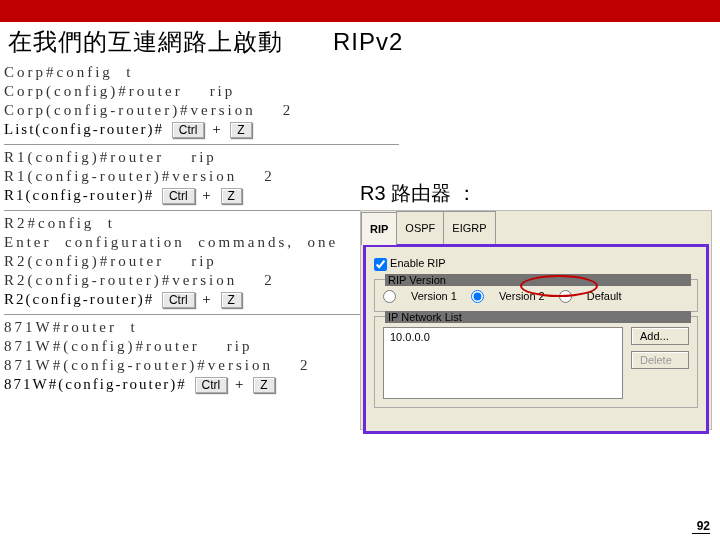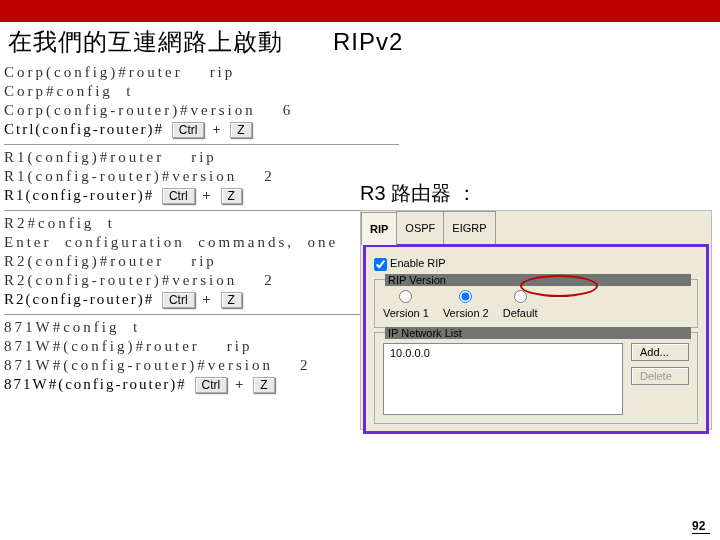--- a/index.html
+++ b/index.html
@@ -116,21 +116,21 @@
     position: relative;
     top: -12px;
     left: 2px;
   }
   .version-body { margin-top: -8px; }
   .radio-row {
     display: flex;
     gap: 14px;
     align-items: center;
   }
-  .radio-opt { display: flex; align-items: center; gap: 4px; font-size: 11px; flex-direction: column; }
+  .radio-opt { display: flex; align-items: center; gap: 15px; font-size: 11px; }
   .circled {
     position: absolute;
     border: 2px solid #c00000;
     border-radius: 50%;
     width: 78px;
     height: 22px;
     left: 520px;
     top: 275px;
     pointer-events: none;
   }
@@ -162,41 +162,42 @@
     padding: 2px 8px;
     text-align: left;
   }
   .winbtn.disabled { color: #999; }
   .pagenum {
     position: absolute;
     right: 10px;
     bottom: 6px;
     font-size: 12px;
     font-weight: bold;
+    text-align: right;
   }
   .pagenum::after {
     content: "";
     display: block;
     border-bottom: 1px solid #000;
     width: 18px;
   }
 </style>
 </head>
 <body>
 
 <div class="redbar"></div>
 <div class="title">在我們的互連網路上啟動　　RIPv2</div>
 
 <div class="cli-area">
 
+  <div class="cli-line">Corp#config  t</div>
   <div class="cli-line">Corp(config)#router    rip</div>
-  <div class="cli-line">Corp#config  t</div>
-  <div class="cli-line">Corp(config-router)#version    6</div>
-  <div class="kbd-line">
-    <span>Ctrl(config-router)#</span>
+  <div class="cli-line">Corp(config-router)#version    2</div>
+  <div class="kbd-line">
+    <span>List(config-router)#</span>
     <span class="kbd">Ctrl</span>
     <span>+</span>
     <span class="kbd">Z</span>
   </div>
   <div class="thin-divider"></div>
 
   <div class="cli-line">R1(config)#router    rip</div>
   <div class="cli-line">R1(config-router)#version    2</div>
   <div class="kbd-line">
     <span>R1(config-router)#</span>
@@ -211,21 +212,21 @@
   <div class="cli-line">R2(config)#router    rip</div>
   <div class="cli-line">R2(config-router)#version    2</div>
   <div class="kbd-line">
     <span>R2(config-router)#</span>
     <span class="kbd">Ctrl</span>
     <span>+</span>
     <span class="kbd">Z</span>
   </div>
   <div class="thin-divider"></div>
 
-  <div class="cli-line">871W#config  t</div>
+  <div class="cli-line">871W#router  t</div>
   <div class="cli-line">871W#(config)#router    rip</div>
   <div class="cli-line">871W#(config-router)#version    2</div>
   <div class="kbd-line">
     <span>871W#(config-router)#</span>
     <span class="kbd">Ctrl</span>
     <span>+</span>
     <span class="kbd">Z</span>
   </div>
 </div>
 

